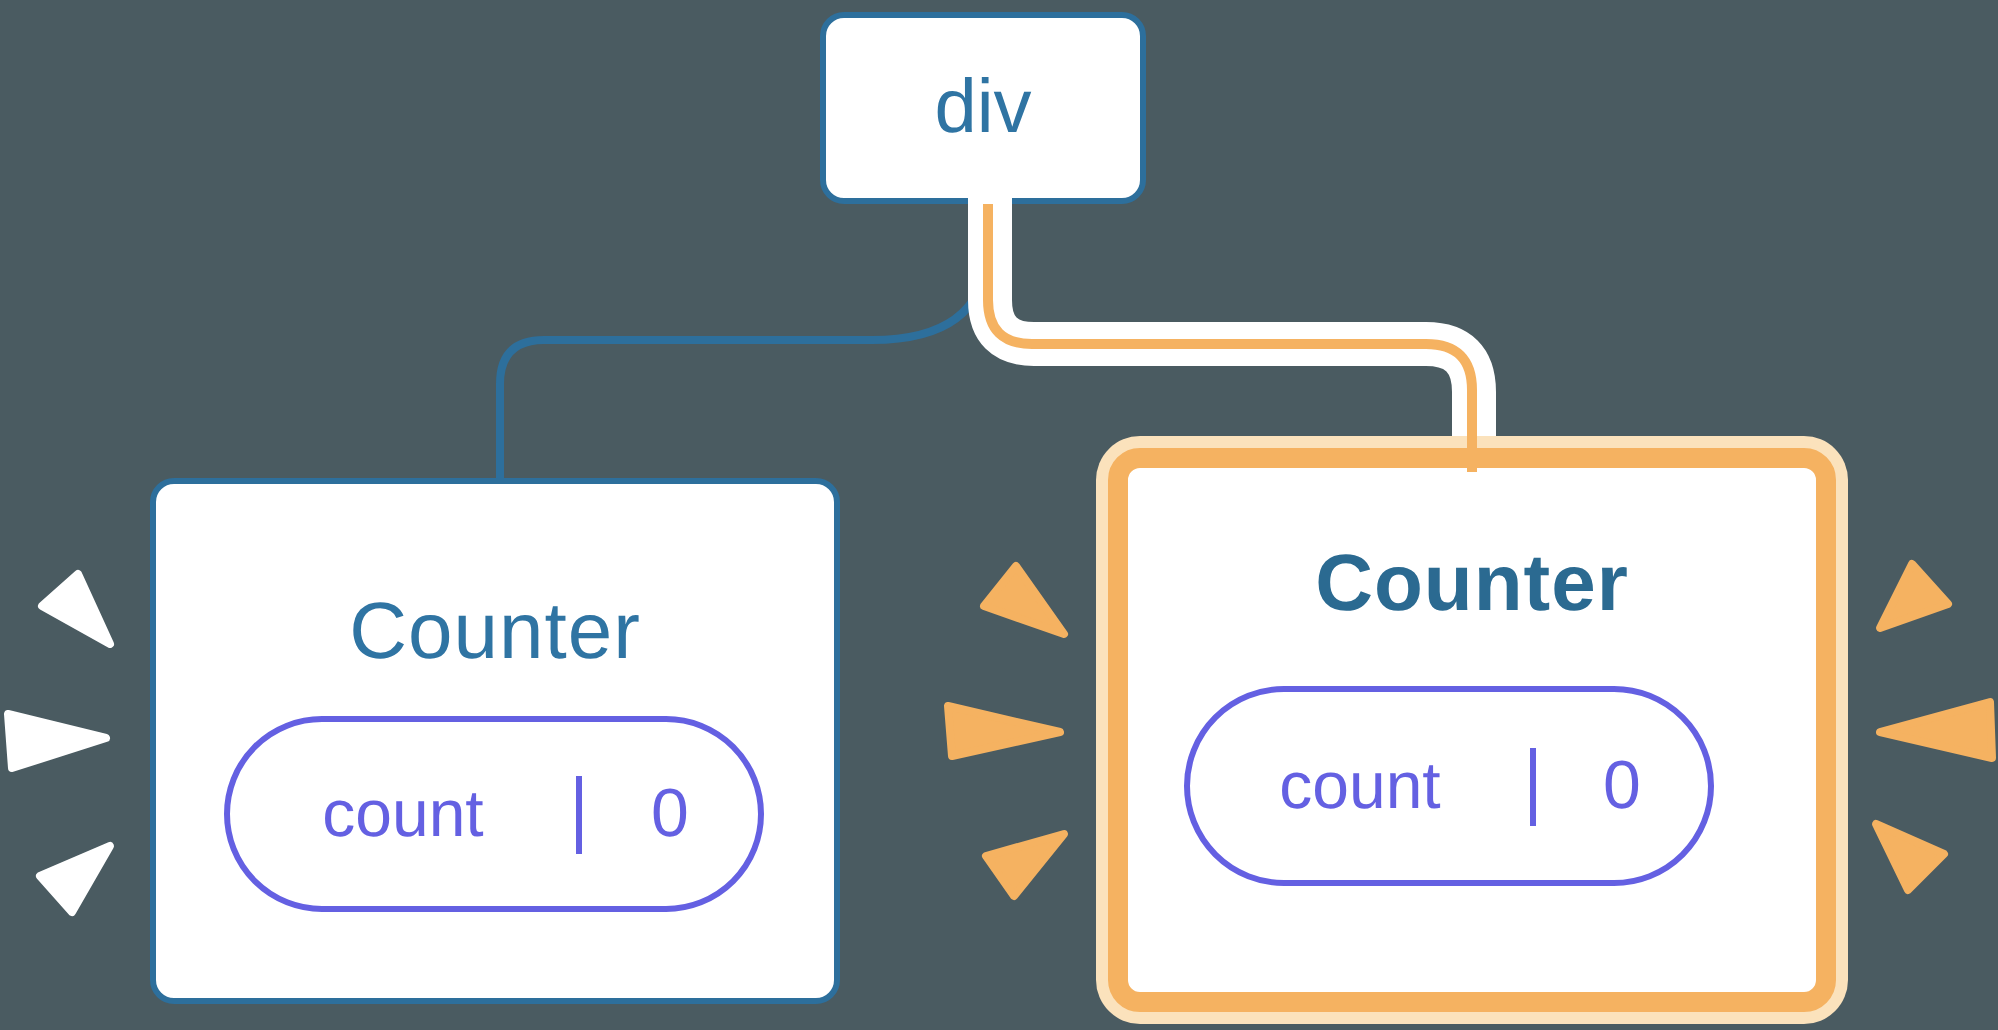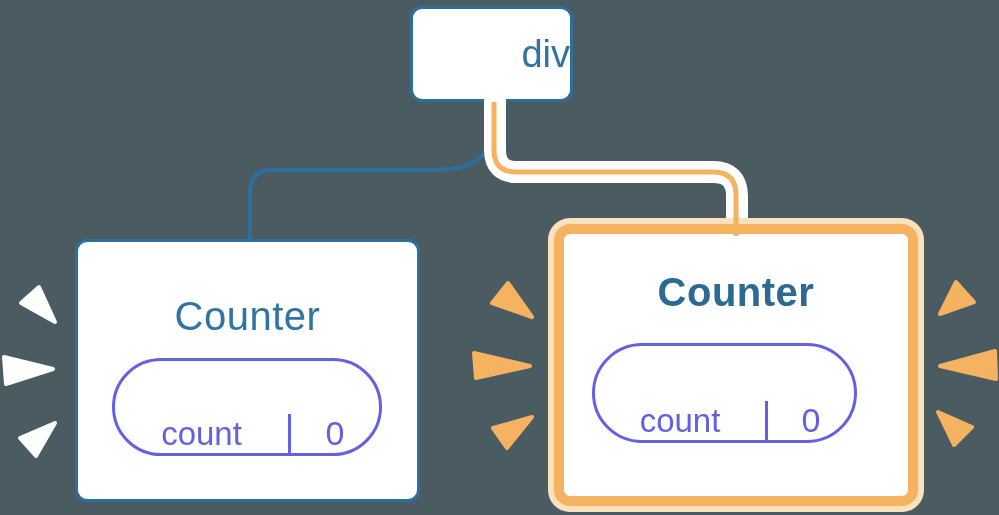--- a/index.html
+++ b/index.html
@@ -6,37 +6,37 @@
     --bg:#4a5b61; --blue:#2d6f9c; --blue-text:#2f74a3; --blue-bold:#2b6a91;
     --purple:#6460e2; --orange:#f5b261; --cream:#fbe2bc; --white:#ffffff;
   }
   *{box-sizing:border-box;margin:0;padding:0}
   html,body{width:999px;height:515px;overflow:hidden}
   body{background:var(--bg);font-family:"Liberation Sans",sans-serif;}
   .stage{position:relative;width:999px;height:515px;}
 
   
   .node{position:absolute;background:var(--white);border:3.5px solid var(--blue);border-radius:12px;}
-  .root-node{left:410px;top:6px;width:163px;height:96px;display:flex;align-items:center;justify-content:flex-end;}
+  .root-node{left:410px;top:6px;width:163px;height:96px;display:flex;align-items:center;justify-content:center;}
   .root-label{font-size:38px;font-weight:500;color:var(--blue-text);}
 
   .counter-box{left:75px;top:239px;width:345px;height:263px;border-width:3px;}
   .counter-title{position:absolute;left:0;top:52px;width:100%;text-align:center;
                  font-size:40px;font-weight:500;color:var(--blue-text);letter-spacing:.5px;}
 
   
   .hl-outer{position:absolute;left:548px;top:218px;width:376px;height:294px;
             background:var(--cream);border-radius:22px;padding:6px;}
   .hl-inner{position:relative;width:100%;height:100%;background:var(--white);
             border:10px solid var(--orange);border-radius:16px;}
   .hl-inner .counter-title{top:36px;font-weight:700;color:var(--blue-bold);}
 
   
   .pill{position:absolute;height:98px;border:3px solid var(--purple);border-radius:49px;
-        display:flex;align-items:flex-end;background:var(--white);color:var(--purple);}
+        display:flex;align-items:center;background:var(--white);color:var(--purple);}
   .pill-left{display:flex;align-items:center;justify-content:center;font-size:33px;}
   .pill-right{display:flex;align-items:center;justify-content:center;font-size:34px;
               border-left:3px solid var(--purple);}
   .counter-box .pill{left:34px;top:116px;width:270px;}
   .counter-box .pill-left{width:173px;}
   .counter-box .pill-right{flex:1;}
   .hl-inner .pill{left:28px;top:109px;width:265px;height:100px;border-radius:50px;}
   .hl-inner .pill-left{width:170px;}
   .hl-inner .pill-right{flex:1;}
 

